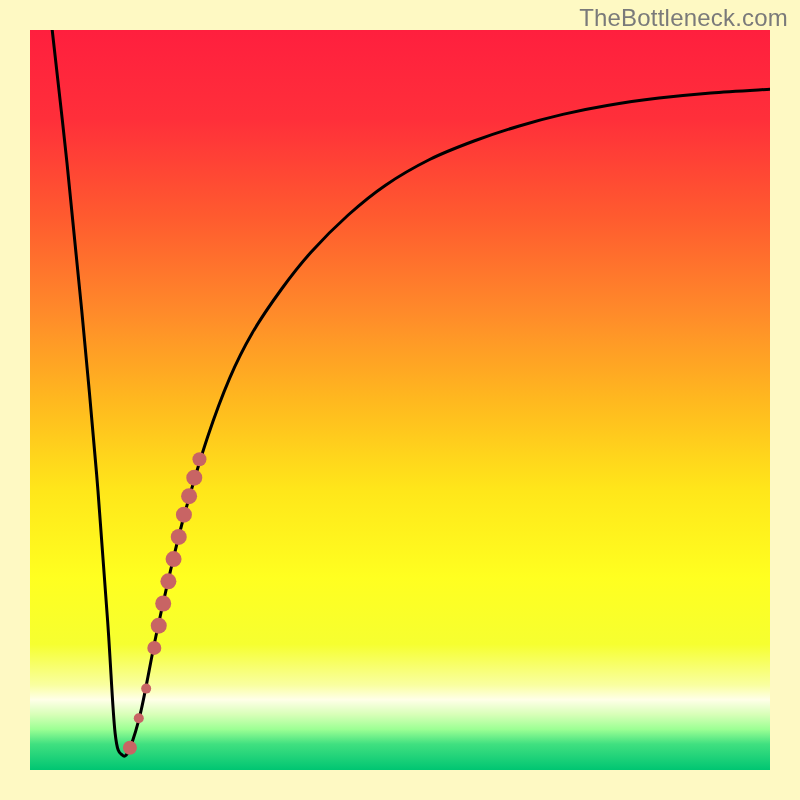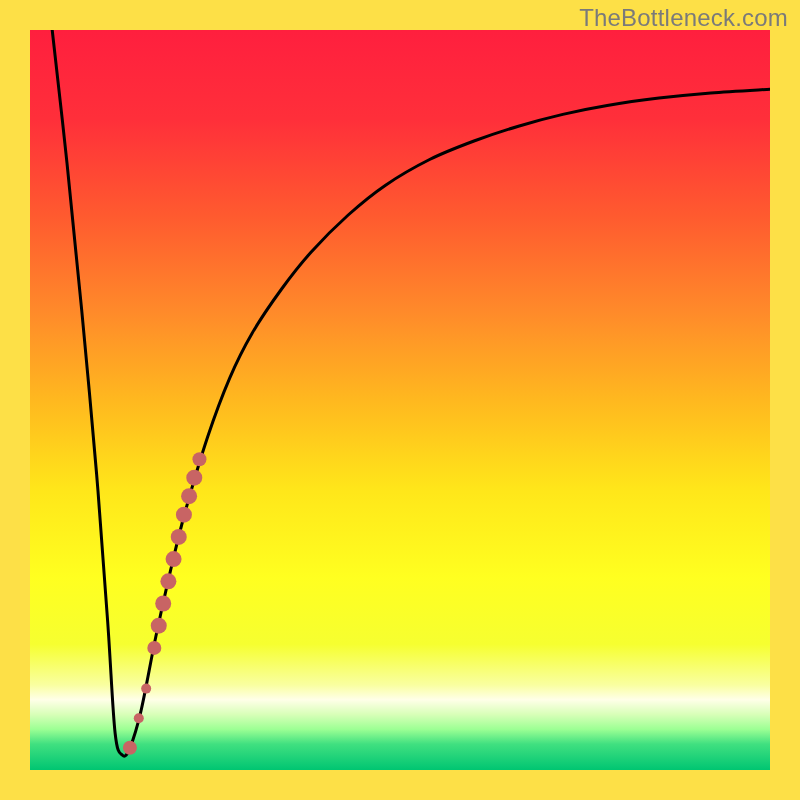--- a/index.html
+++ b/index.html
@@ -9,21 +9,21 @@
     height: 800px;
     overflow: hidden;
     background: #000;
     font-family: Arial, Helvetica, sans-serif;
   }
   .frame {
     position: absolute;
     top: 0; left: 0;
     width: 800px;
     height: 800px;
-    background: #fde047;
+    background: #fef9c3;
   }
   .plot {
     position: absolute;
     top: 30px;
     left: 30px;
     width: 740px;
     height: 740px;
   }
   .watermark {
     position: absolute;

